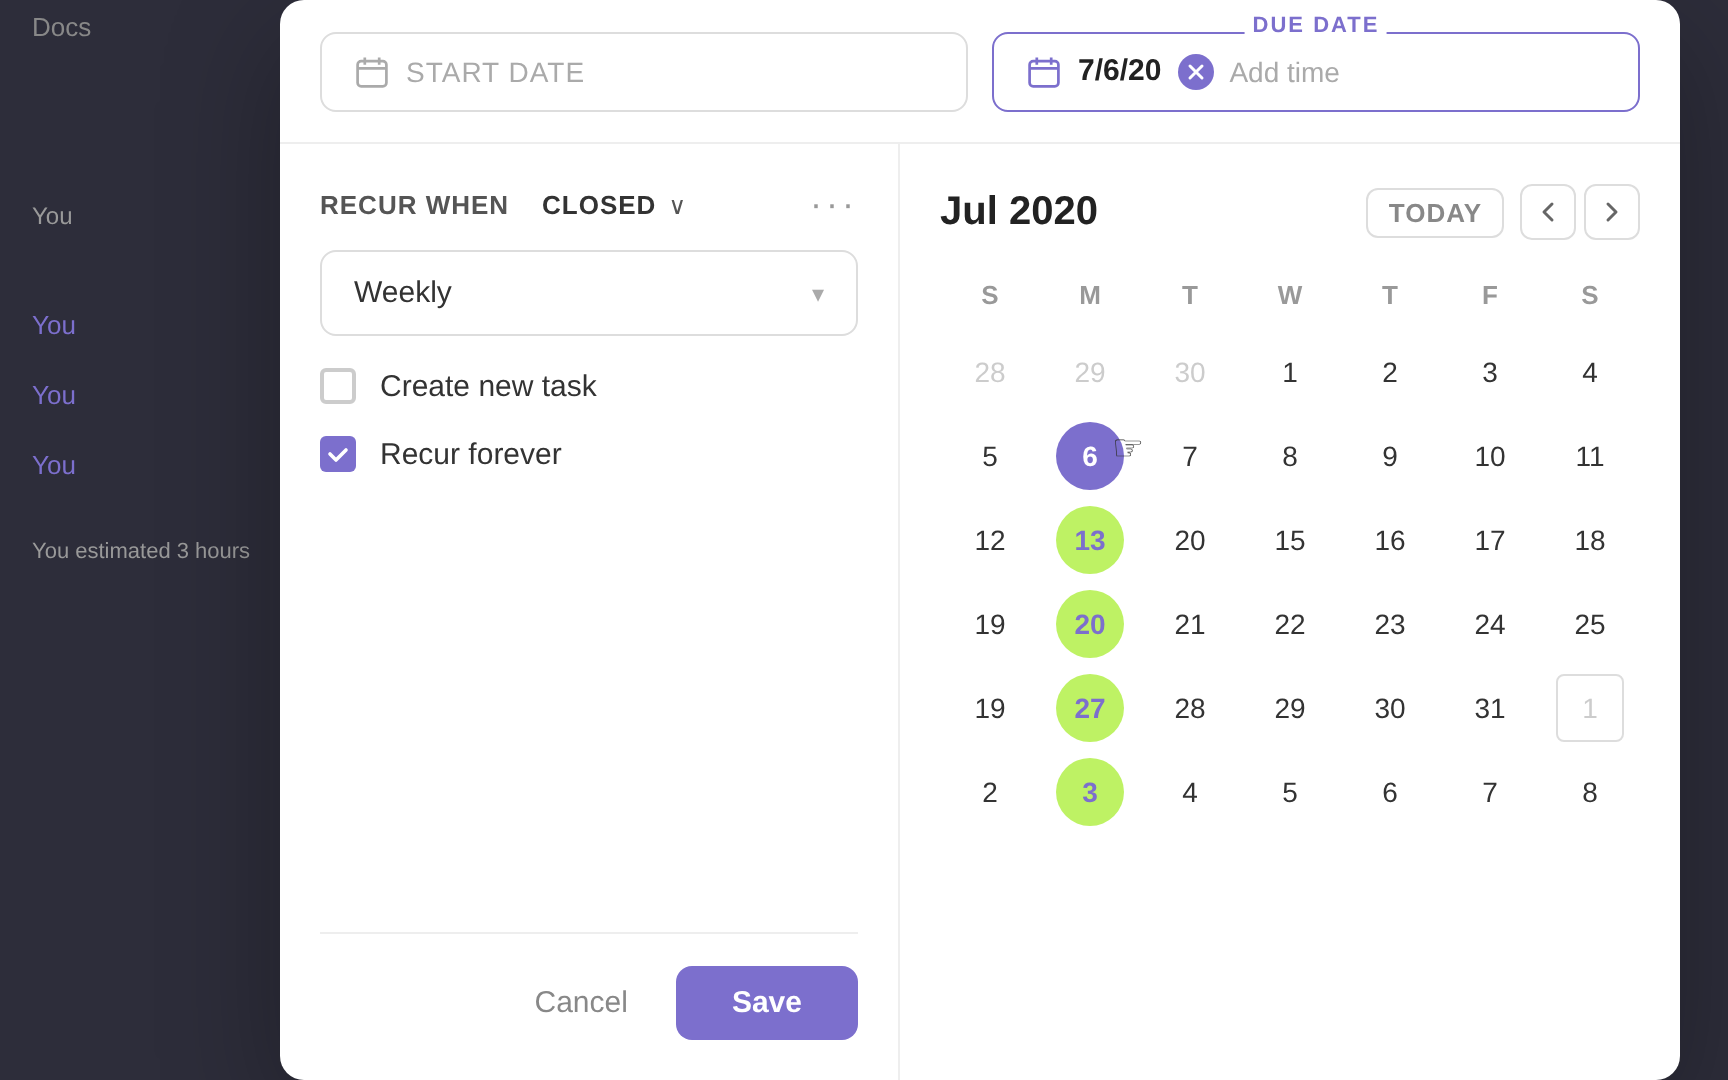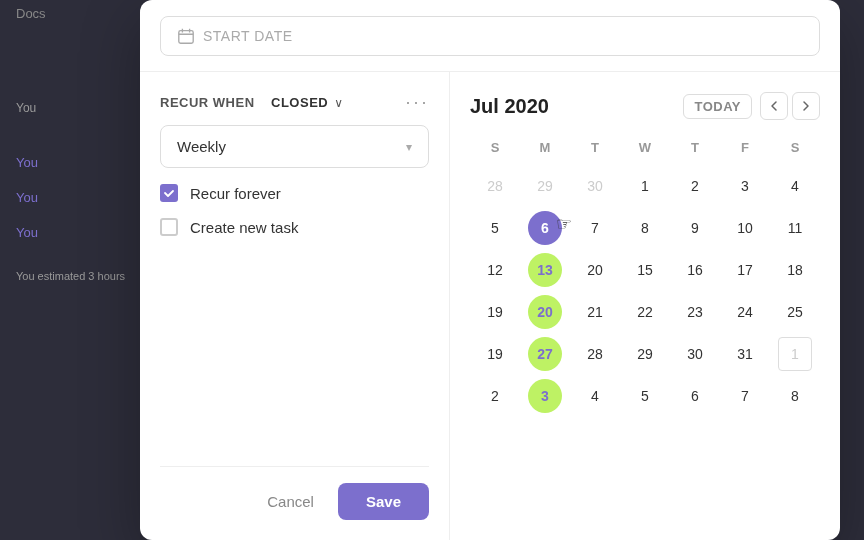--- a/index.html
+++ b/index.html
@@ -371,20 +371,34 @@
   <div class="modal-header">
 
     <div class="date-field">
       <svg class="cal-icon" viewBox="0 0 20 20" fill="none" stroke="#aaa" stroke-width="1.5">
         <rect x="2" y="4" width="16" height="14" rx="2"></rect>
         <path d="M2 8h16M6 2v4M14 2v4"></path>
       </svg>
       <span class="date-field-label">START DATE</span>
     </div>
 
+    <div class="date-field date-field-active">
+      <span class="due-date-label">DUE DATE</span>
+      <svg class="cal-icon" viewBox="0 0 20 20" fill="none" stroke="#7c6fcd" stroke-width="1.5">
+        <rect x="2" y="4" width="16" height="14" rx="2"></rect>
+        <path d="M2 8h16M6 2v4M14 2v4"></path>
+      </svg>
+      <span class="date-value">7/6/20</span>
+      <div class="close-circle">
+        <svg viewBox="0 0 10 10" fill="white">
+          <path d="M2 2L8 8M8 2L2 8" stroke="white" stroke-width="1.5" stroke-linecap="round"></path>
+        </svg>
+      </div>
+      <span class="add-time">Add time</span>
+    </div>
   </div>
 
   <div class="modal-body">
 
     <div class="left-panel">
       <div class="left-panel-content">
 
         <div class="recur-header">
           <span class="recur-label">RECUR WHEN</span>
           <span>&nbsp;</span>
@@ -393,30 +407,30 @@
           <span class="more-btn">···</span>
         </div>
 
         <div class="frequency-select" style="margin-top: 12px;">
           <span class="frequency-value">Weekly</span>
           <span style="font-size: 12px; color: #aaa;">▾</span>
         </div>
 
         <div style="margin-top: 16px; display: flex; flex-direction: column; gap: 16px;">
           <div class="checkbox-row">
+            <div class="checkbox-empty"></div>
+            <span class="checkbox-label">Create new task</span>
+          </div>
+          <div class="checkbox-row">
             <div class="checkbox-filled">
               <svg viewBox="0 0 12 12" fill="none">
                 <path d="M2 6l3 3 5-5" stroke="white" stroke-width="1.8" stroke-linecap="round" stroke-linejoin="round"></path>
               </svg>
             </div>
             <span class="checkbox-label">Recur forever</span>
-          </div>
-          <div class="checkbox-row">
-            <div class="checkbox-empty"></div>
-            <span class="checkbox-label">Create new task</span>
           </div>
         </div>
       </div>
 
       <div style="display: flex; justify-content: flex-end; align-items: center; gap: 12px; padding-top: 16px; border-top: 1px solid #eee; margin-top: 8px;">
         <button class="btn-cancel">Cancel</button>
         <button class="btn-save">Save</button>
       </div>
     </div>
 

